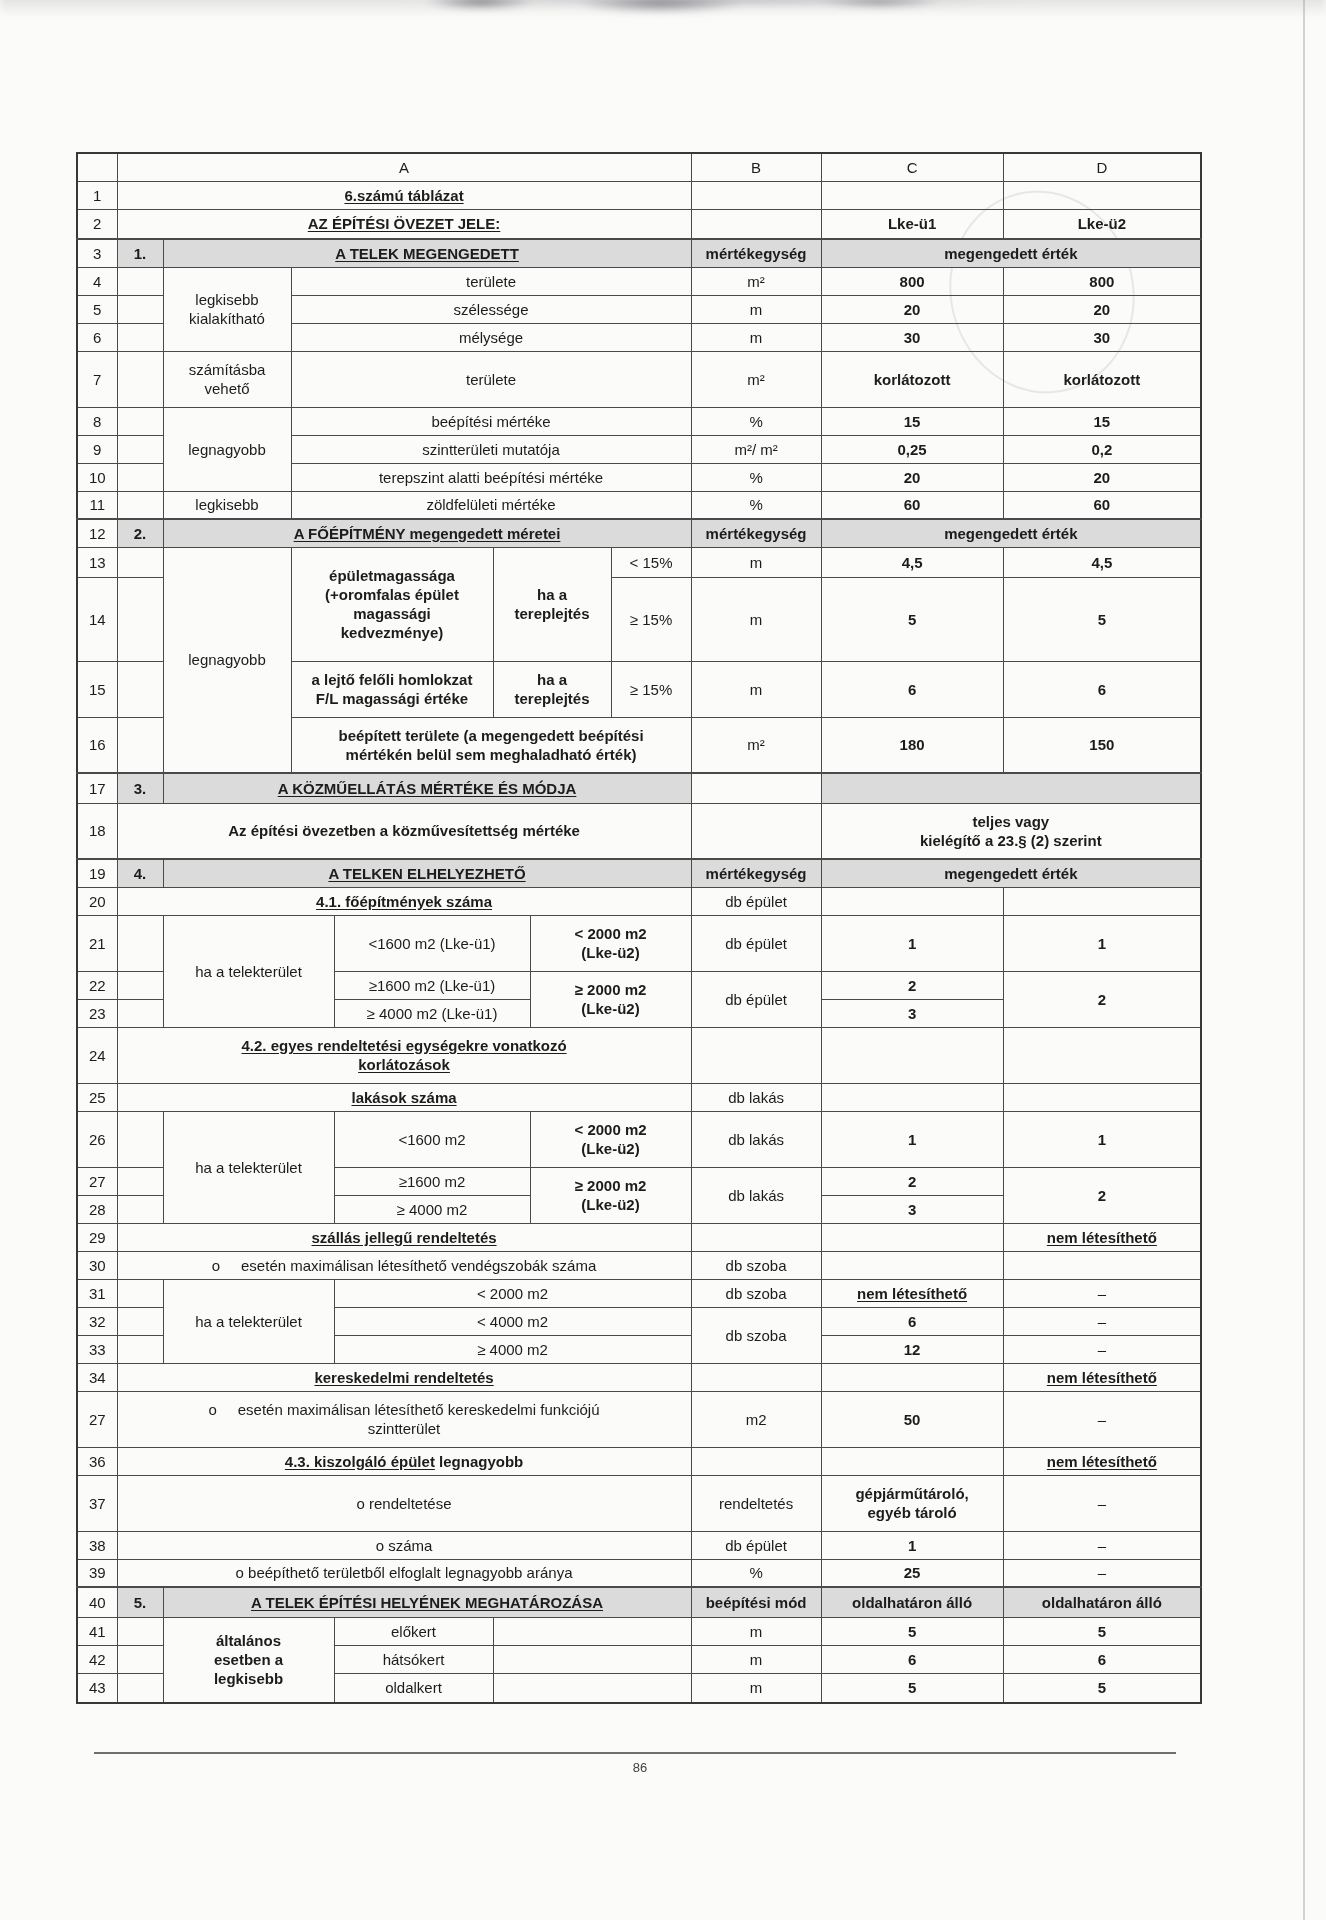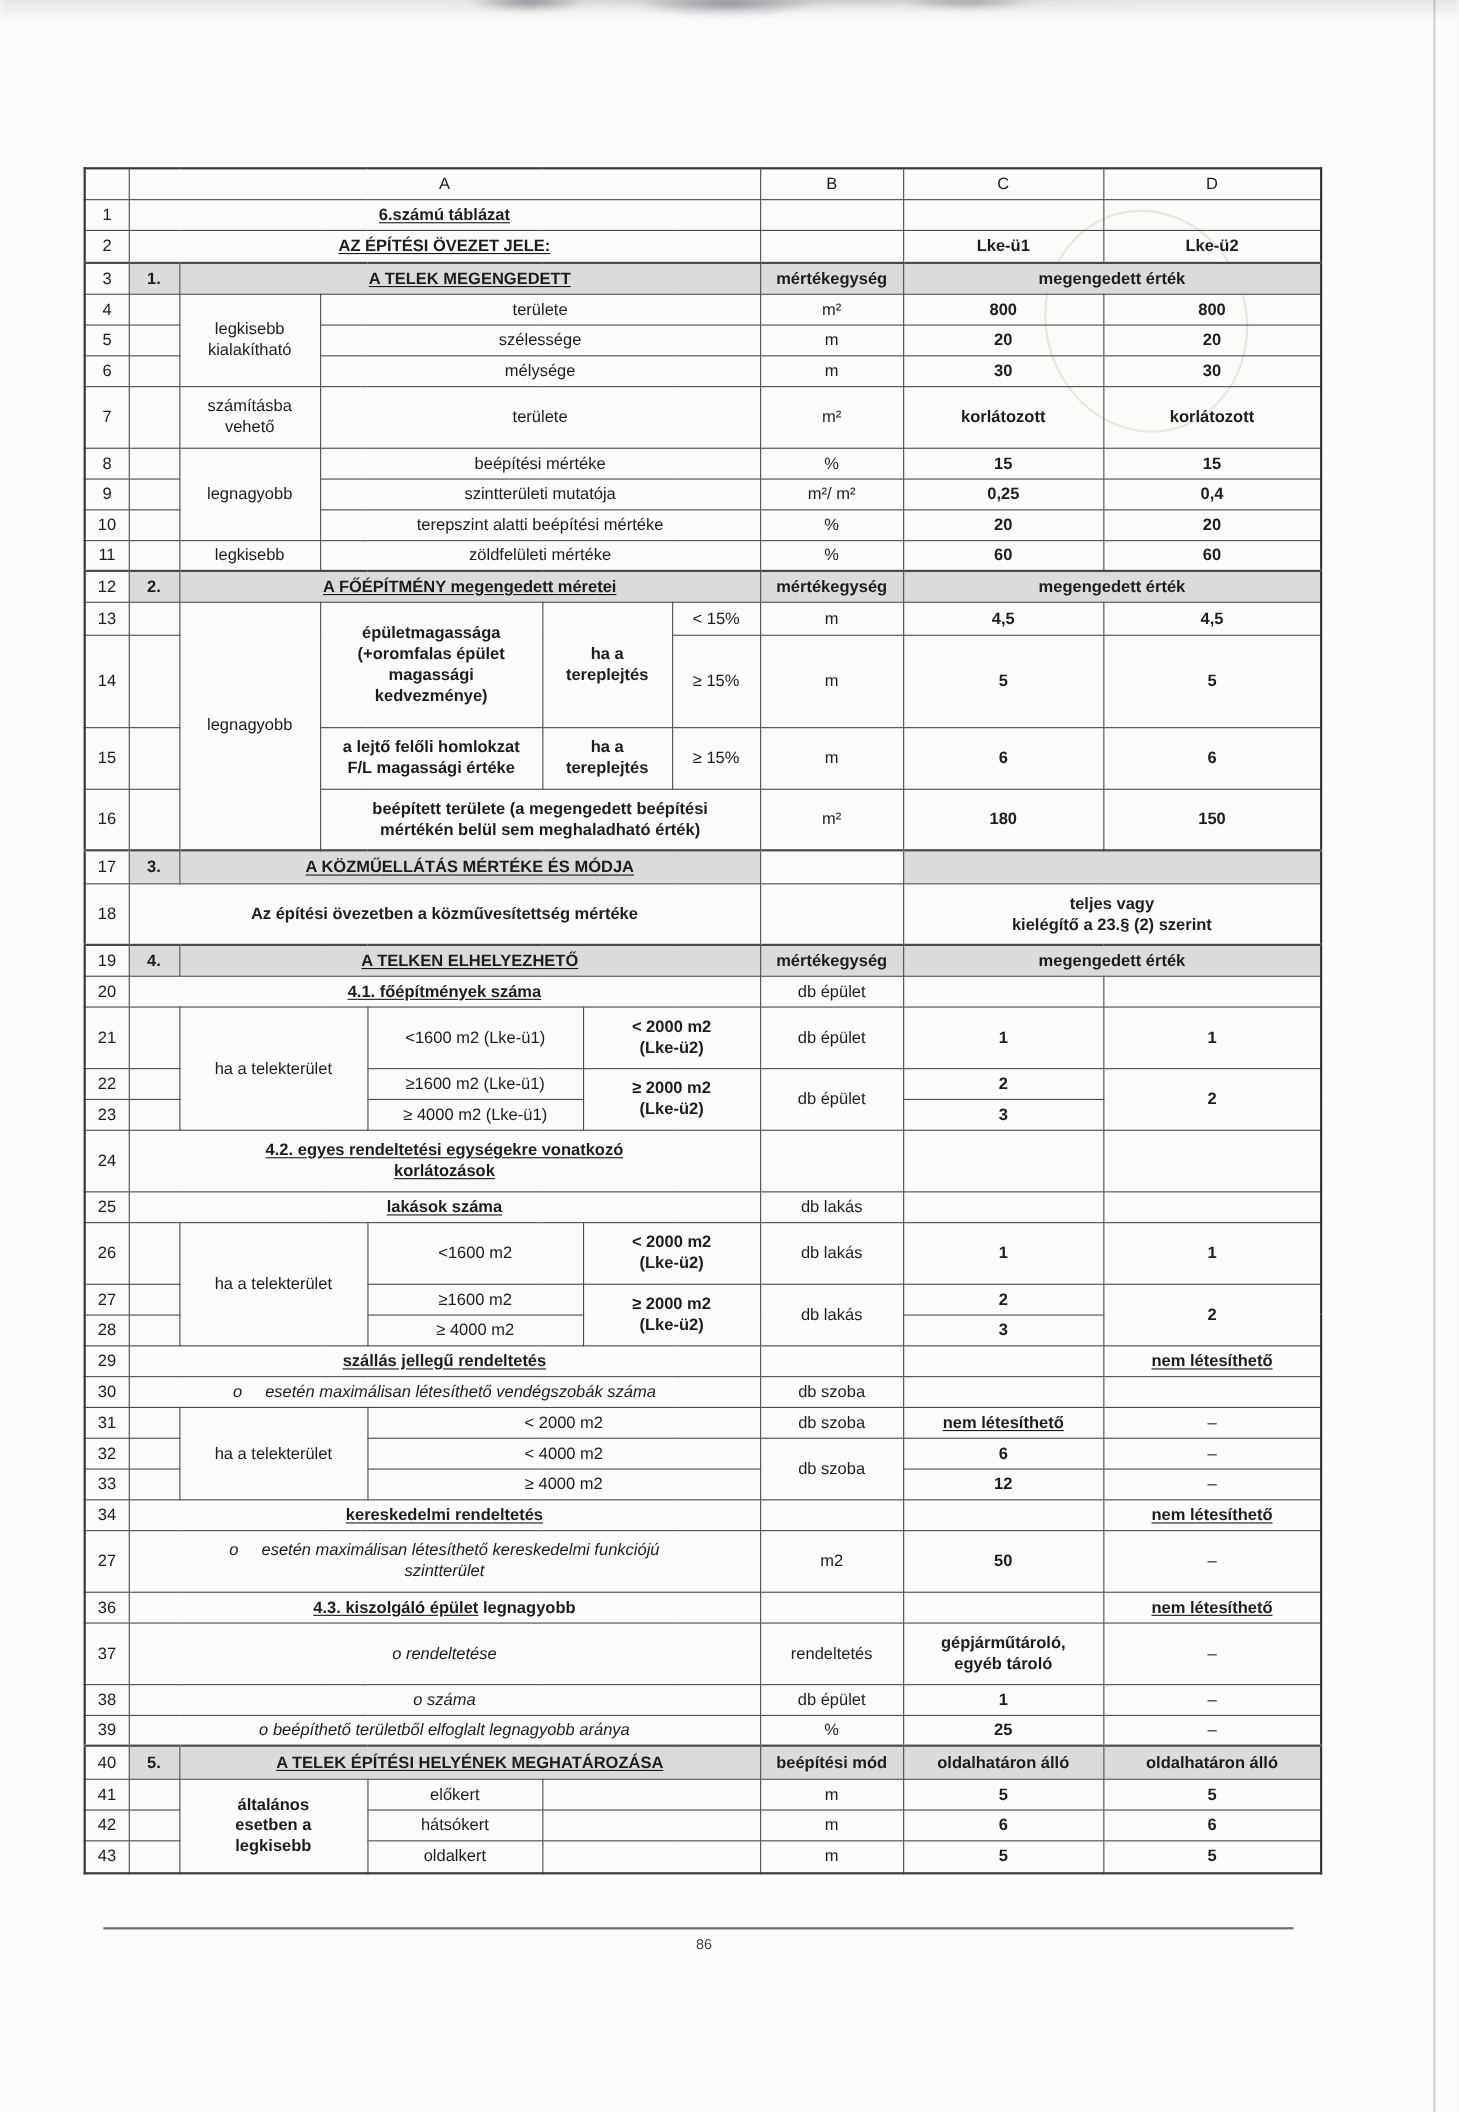--- a/index.html
+++ b/index.html
@@ -17,21 +17,21 @@
   .s  { font-weight:bold; }
   .g  { background:#dbdbdb; }
   .hl { font-size:13.5px; color:#222; }
   .ttl { text-align:left; padding-left:10px; font-weight:bold; text-decoration:underline; text-underline-offset:2px; }
   .fa  { text-align:left; padding-left:54px; }
   .fa2 { text-align:left; padding-left:7px; }
   .fa3 { text-align:left; padding-left:50px; }
   .b { font-weight:bold; }
   .u { text-decoration:underline; text-underline-offset:2px; }
   .lft { text-align:left; padding-left:12px; }
-  .pw { white-space:pre-wrap;font-style:italic; }
+  .pw { white-space:pre-wrap; }
   .pl { white-space:pre-line;font-weight:bold; }
   .v  { font-weight:bold; font-size:15.5px; }
   .un { font-size:14.5px; }
   .uh { font-weight:bold; font-size:14px; }
   .wm { position:absolute; left:566px; top:838px; width:190px; height:258px;
         mix-blend-mode:multiply; opacity:0.85; }
   .footer-line { position:absolute; left:94px; top:1752px; width:1082px; height:2px; background:#6e6e6e; }
   .page-num { position:absolute; left:600px; top:1760px; width:80px; text-align:center;
               font-size:13px; color:#3f3f3f; }
   .top-smudge { position:absolute; left:0; top:-6px; width:1326px; height:30px; filter:blur(3px);
@@ -139,21 +139,21 @@
       <td class="un">%</td>
       <td class="v">15</td>
       <td class="v">15</td>
     </tr>
     <tr style="height:28px">
       <td class="n">9</td>
       <td></td>
       <td colspan="5">szintterületi mutatója</td>
       <td class="un">m²/ m²</td>
       <td class="v">0,25</td>
-      <td class="v">0,4</td>
+      <td class="v">0,2</td>
     </tr>
     <tr style="height:28px">
       <td class="n">10</td>
       <td></td>
       <td colspan="5">terepszint alatti beépítési mértéke</td>
       <td class="un">%</td>
       <td class="v">20</td>
       <td class="v">20</td>
     </tr>
     <tr style="height:28px">

